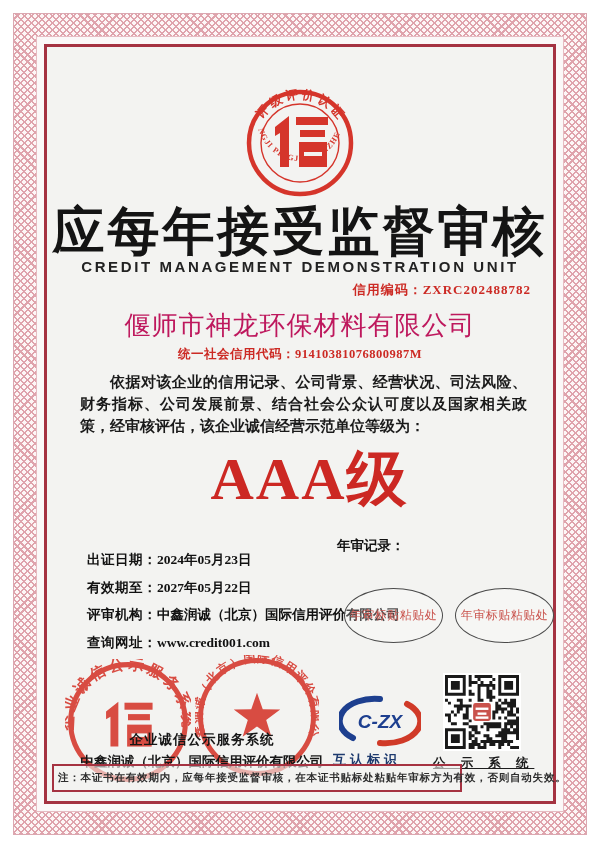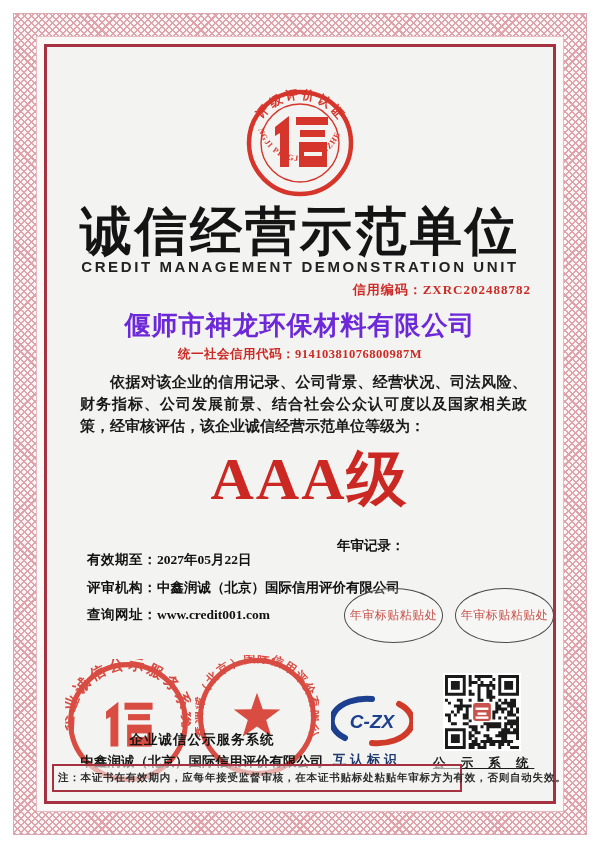--- a/index.html
+++ b/index.html
@@ -21,21 +21,21 @@
   .abs{position:absolute;}
   .ctr{left:0;right:0;text-align:center;}
 
   .seal-top{top:40px;left:50%;transform:translateX(-50%);width:112px;height:112px;}
   .title{top:150px;font-size:52px;font-weight:900;color:#141414;letter-spacing:3px;
          white-space:nowrap;}
   .subtitle{top:211px;font-size:15px;font-weight:700;color:#222;letter-spacing:2.6px;
             font-family:"Liberation Sans","DejaVu Sans",sans-serif;white-space:nowrap;}
   .credit-code{top:234px;right:22px;font-size:13px;font-weight:700;color:#cc2a24;
                letter-spacing:1px;}
-  .company{top:261px;font-size:26px;font-weight:700;color:#6d28d9;letter-spacing:1px;}
+  .company{top:261px;font-size:26px;font-weight:400;color:#be185d;letter-spacing:1px;}
   .uscc{top:299px;font-size:12.5px;font-weight:700;color:#cc2a24;letter-spacing:.5px;}
   .body-text{top:324px;left:33px;width:447px;font-size:15px;font-weight:700;color:#1a1a1a;
              line-height:1.47;text-align:justify;text-indent:2em;}
   .grade{top:392px;font-size:60px;font-weight:900;color:#cc2823;letter-spacing:2px;padding-left:19px;}
 
   .info-block{top:499px;left:40px;}
   .info-row{font-size:13.5px;font-weight:700;color:#111;line-height:27.5px;white-space:nowrap;}
   .info-row .lbl{letter-spacing:.5px;}
 
   .annual-label{top:490px;left:290px;font-size:13.5px;font-weight:700;color:#111;}
@@ -47,21 +47,21 @@
 
   .seal{opacity:.88;z-index:1;}
   .seal-left{top:612px;left:18px;width:126px;height:126px;}
   .seal-right{top:608px;left:148px;width:124px;height:124px;}
 
   .issuer{left:0;width:310px;text-align:center;z-index:2;font-weight:700;color:#161616;
           white-space:nowrap;}
   .issuer1{top:684px;font-size:13.5px;letter-spacing:1px;}
   .issuer2{top:706px;font-size:13.5px;}
 
-  .czx{top:646px;left:284px;width:82px;height:56px;}
+  .czx{top:646px;left:292px;width:82px;height:56px;}
   .czx-label{top:704px;left:286px;width:94px;text-align:left;font-size:13px;font-weight:700;
              color:#1d3a6e;letter-spacing:4px;white-space:nowrap;}
   .qr{top:626px;left:396px;width:78px;height:78px;background:#fff;padding:2px;box-sizing:border-box;}
   .qr svg{display:block;width:100%;height:100%;}
   .qr-label{top:708px;left:386px;width:98px;text-align:center;font-size:12.5px;font-weight:700;
             color:#1c1c1c;letter-spacing:6px;white-space:nowrap;text-decoration:underline;}
 
   .note{top:717px;left:5px;width:410px;box-sizing:border-box;border:2px solid #a53241;
         padding:5px 4px;text-align:center;font-size:10.5px;font-weight:700;color:#2e2e2e;
         letter-spacing:.8px;z-index:3;background:rgba(243,243,241,.6);white-space:nowrap;}
@@ -94,31 +94,34 @@
           <g>
             <path class="seal-fill" d="M -25 -16 L -11 -27 L -11 24 L -20 24 L -20 -10 L -25 -7 Z"></path>
             <rect class="seal-fill" x="-4" y="-26" width="32" height="8"></rect>
             <rect class="seal-fill" x="0" y="-13" width="25" height="7"></rect>
             <rect class="seal-fill" x="-1" y="-1" width="28" height="25"></rect>
             <rect fill="#f3f3f1" x="4" y="9" width="18" height="4"></rect>
           </g>
         </svg>
       </div>
 
-      <div class="abs ctr title">诚信经营示范单位</div>
+      <div class="abs ctr title">应每年接受监督审核</div>
       <div class="abs ctr subtitle">CREDIT MANAGEMENT DEMONSTRATION UNIT</div>
       <div class="abs credit-code">信用编码：ZXRC202488782</div>
 
       <div class="abs ctr company">偃师市神龙环保材料有限公司</div>
       <div class="abs ctr uscc">统一社会信用代码：91410381076800987M</div>
 
       <div class="abs body-text">依据对该企业的信用记录、公司背景、经营状况、司法风险、财务指标、公司发展前景、结合社会公众认可度以及国家相关政策，经审核评估，该企业诚信经营示范单位等级为：</div>
       <div class="abs ctr grade">AAA级</div>
 
       <div class="abs info-block">
+        <div class="info-row">
+          <span class="lbl">出证日期：</span><span>2024年05月23日</span>
+        </div>
         <div class="info-row">
           <span class="lbl">有效期至：</span><span>2027年05月22日</span>
         </div>
         <div class="info-row">
           <span class="lbl">评审机构：</span><span>中鑫润诚（北京）国际信用评价有限公司</span>
         </div>
         <div class="info-row">
           <span class="lbl">查询网址：</span><span>www.credit001.com</span>
         </div>
       </div>

